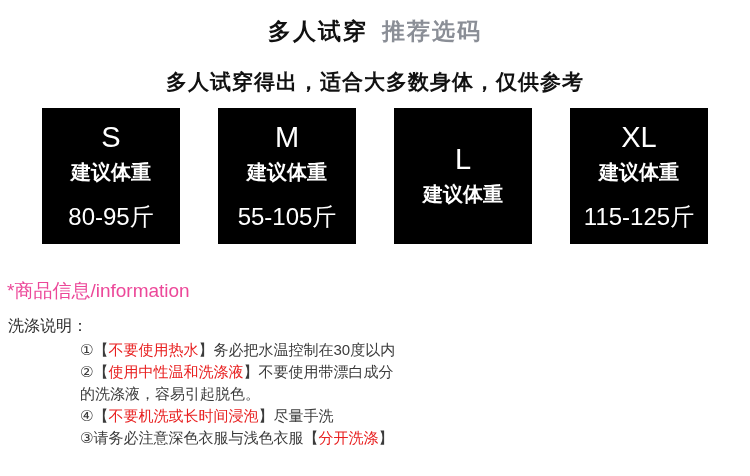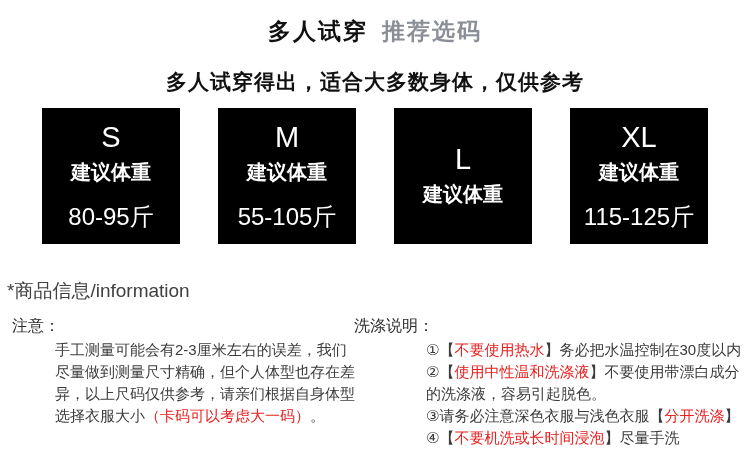--- a/index.html
+++ b/index.html
@@ -48,21 +48,21 @@
     text-align: center;
   }
   .size-letter { font-size: 29px; line-height: 32px; }
   .size-label  { font-size: 20px; font-weight: bold; line-height: 30px; margin-top: 4px; }
   .size-weight { font-size: 24px; line-height: 30px; margin-top: 15px; }
 
   
   .info-title {
     margin: 34px 0 0 7px;
     font-size: 19px;
-    color: #404040;
+    color: #ec4899;
   }
 
   .columns { display: flex; margin-top: 11px; }
   .col-label { font-size: 16px; color: #2e2e2e; line-height: 22px; }
 
   .col-left { width: 346px; padding-left: 12px; }
   .notice-text {
     margin: 2px 0 0 43px;
     width: 304px;
     font-size: 15px;
@@ -111,30 +111,26 @@
       <div class="size-letter">XL</div>
       <div class="size-label">建议体重</div>
       <div class="size-weight">115-125斤</div>
     </div>
   </div>
 
   <div class="info-title">*商品信息/information</div>
 
   <div class="columns">
 
-    <div class="col-left">
-      <div class="col-label">注意：</div>
-      <p class="notice-text"><span>手工测量可能会有2-3厘米左右的误差，我们尽量做到测量尺寸精确，但个人体型也存在差异，以上尺码仅供参考，请亲们根据自身体型选择衣服大小</span><span class="red">（卡码可以考虑大一码）</span><span>。</span></p>
-    </div>
 
     <div class="col-right">
       <div class="col-label">洗涤说明：</div>
       <div class="wash-list">
         <p class="wash-item"><span>①【</span><span class="red">不要使用热水</span><span>】务必把水温控制在30度以内</span></p>
         <p class="wash-item"><span>②【</span><span class="red">使用中性温和洗涤液</span><span>】不要使用带漂白成分的洗涤液，容易引起脱色。</span></p>
+        <p class="wash-item"><span>④【</span><span class="red">不要机洗或长时间浸泡</span><span>】尽量手洗</span></p>
         <p class="wash-item"><span>③请务必注意深色衣服与浅色衣服【</span><span class="red">分开洗涤</span><span>】</span></p>
-        <p class="wash-item"><span>④【</span><span class="red">不要机洗或长时间浸泡</span><span>】尽量手洗</span></p>
       </div>
     </div>
 
   </div>
 
 </div>
 
 </body></html>

